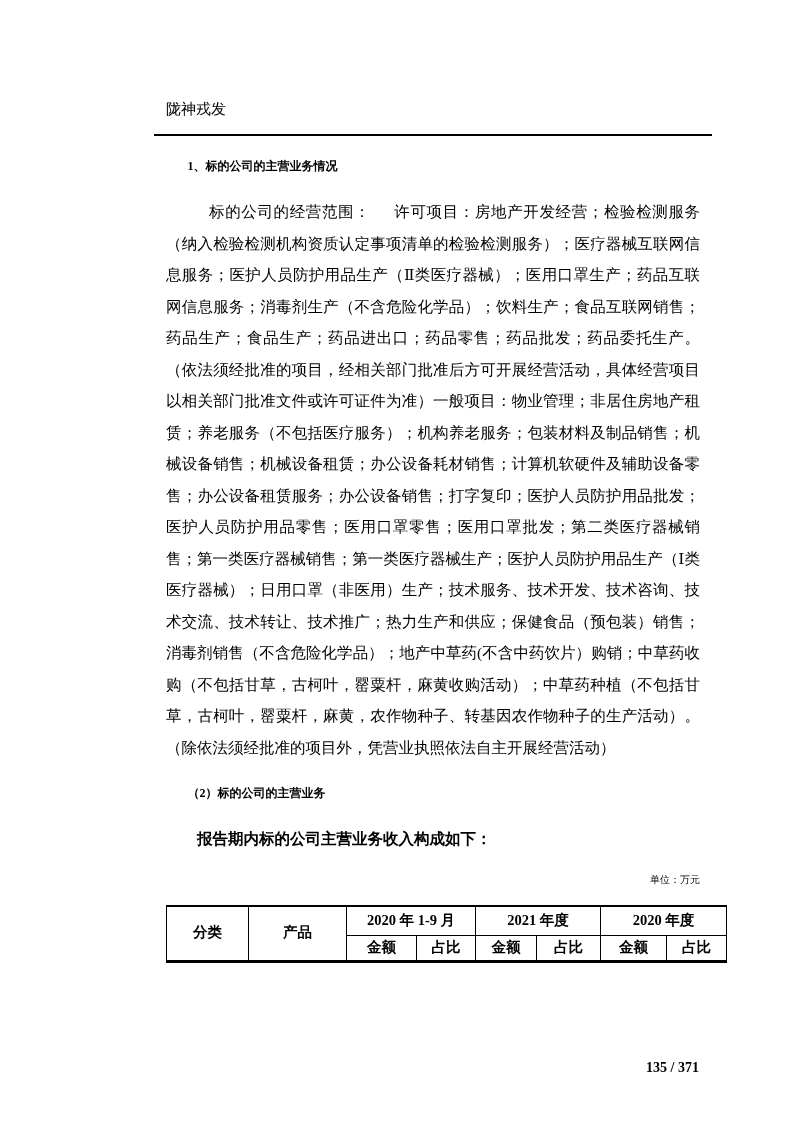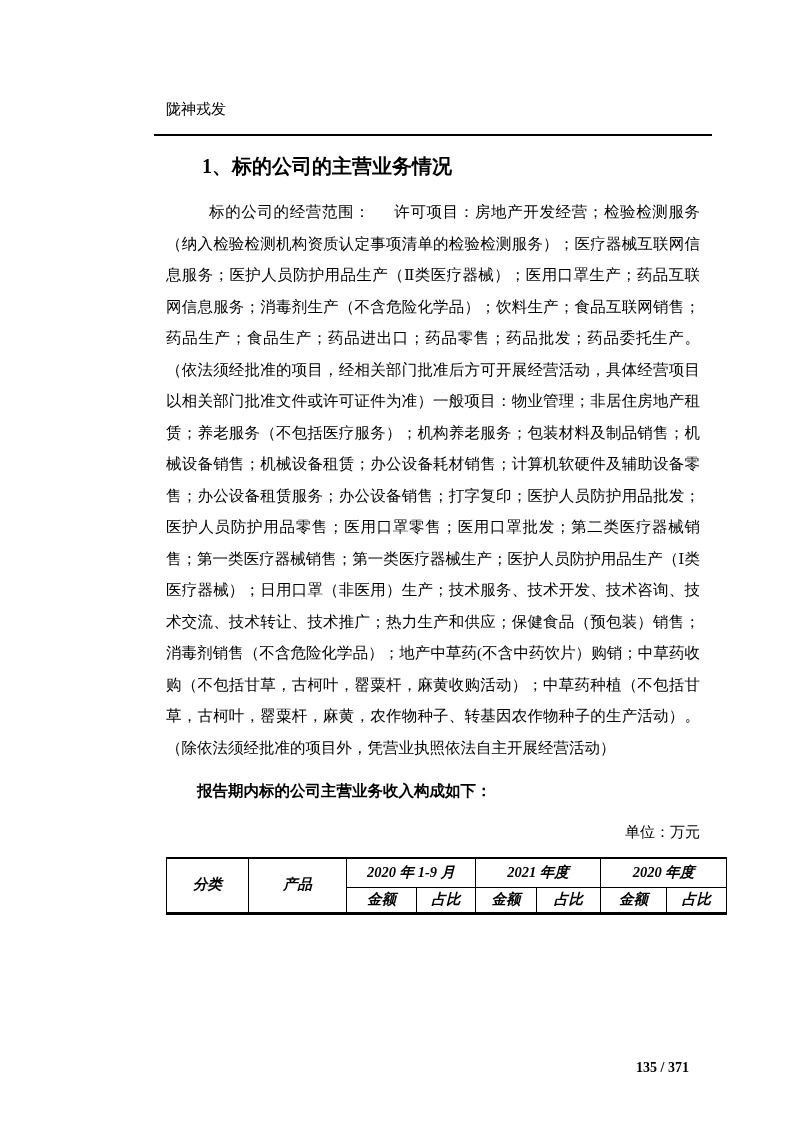--- a/index.html
+++ b/index.html
@@ -30,62 +30,61 @@
     position: absolute;
     top: 100px;
     left: 118px;
     width: 558px;
     font-size: 15.5px;
     line-height: 31.5px;
     text-align: justify;
   }
   .heading {
     font-weight: bold;
-    font-size: 20px;
+    font-size: 12px;
     line-height: 36px;
     text-indent: 1.8em;
     text-align: left;
   }
   .heading-sub2 { margin-top: 10px; }
   .para { text-indent: 2em; }
   .para-intro { margin-top: 10px; font-weight: bold; }
   .scope-lead { font-weight: normal; }
   .unit-note {
     text-align: right;
-    font-size: 15px;
+    font-size: 10px;
     line-height: 26px;
     margin-top: 4px;
     text-indent: 0;
   }
   table.revenue-table {
     width: 100%;
     table-layout: fixed;
     border-collapse: collapse;
     margin-top: 2px;
     border-top: 2px solid #000000;
     border-bottom: 3px solid #000000;
     border-left: 1px solid #000000;
     border-right: 1px solid #000000;
-    font-style: italic;
   }
   table.revenue-table th {
     border: 1px solid #000000;
     font-weight: bold;
     font-size: 14.5px;
     text-align: center;
     vertical-align: middle;
     line-height: 1.1;
     padding: 2px 1px;
   }
   tr.period-row th { height: 30px; }
   tr.sub-row th { height: 26px; }
   .page-footer {
     position: absolute;
     top: 1024px;
-    left: 118px;
+    left: 128px;
     width: 535px;
     text-align: right;
     font-weight: bold;
     font-size: 14px;
   }
 </style>
 </head>
 <body>
 
 <div class="page">
@@ -94,20 +93,21 @@
     <span>陇神戎发</span>
   </div>
 
   <div class="doc-body">
 
     <div class="heading">1、标的公司的主营业务情况</div>
 
 
     <p class="para"><span class="scope-lead">标的公司的经营范围：</span><span>许可项目：房地产开发经营；检验检测服务（纳入检验检测机构资质认定事项清单的检验检测服务）；医疗器械互联网信息服务；医护人员防护用品生产（Ⅱ类医疗器械）；医用口罩生产；药品互联网信息服务；消毒剂生产（不含危险化学品）；饮料生产；食品互联网销售；药品生产；食品生产；药品进出口；药品零售；药品批发；药品委托生产。（依法须经批准的项目，经相关部门批准后方可开展经营活动，具体经营项目以相关部门批准文件或许可证件为准）一般项目：物业管理；非居住房地产租赁；养老服务（不包括医疗服务）；机构养老服务；包装材料及制品销售；机械设备销售；机械设备租赁；办公设备耗材销售；计算机软硬件及辅助设备零售；办公设备租赁服务；办公设备销售；打字复印；医护人员防护用品批发；医护人员防护用品零售；医用口罩零售；医用口罩批发；第二类医疗器械销售；第一类医疗器械销售；第一类医疗器械生产；医护人员防护用品生产（Ⅰ类医疗器械）；日用口罩（非医用）生产；技术服务、技术开发、技术咨询、技术交流、技术转让、技术推广；热力生产和供应；保健食品（预包装）销售；消毒剂销售（不含危险化学品）；地产中草药(不含中药饮片）购销；中草药收购（不包括甘草，古柯叶，罂粟杆，麻黄收购活动）；中草药种植（不包括甘草，古柯叶，罂粟杆，麻黄，农作物种子、转基因农作物种子的生产活动）。（除依法须经批准的项目外，凭营业执照依法自主开展经营活动）</span></p>
 
+    <div class="heading heading-sub2">（2）标的公司的主营业务</div>
 
 
     <p class="para para-intro">报告期内标的公司主营业务收入构成如下：</p>
 
     <div class="unit-note">单位：万元</div>
 
     <table class="revenue-table">
       <colgroup>
         <col style="width:82px">
         <col style="width:98px">

